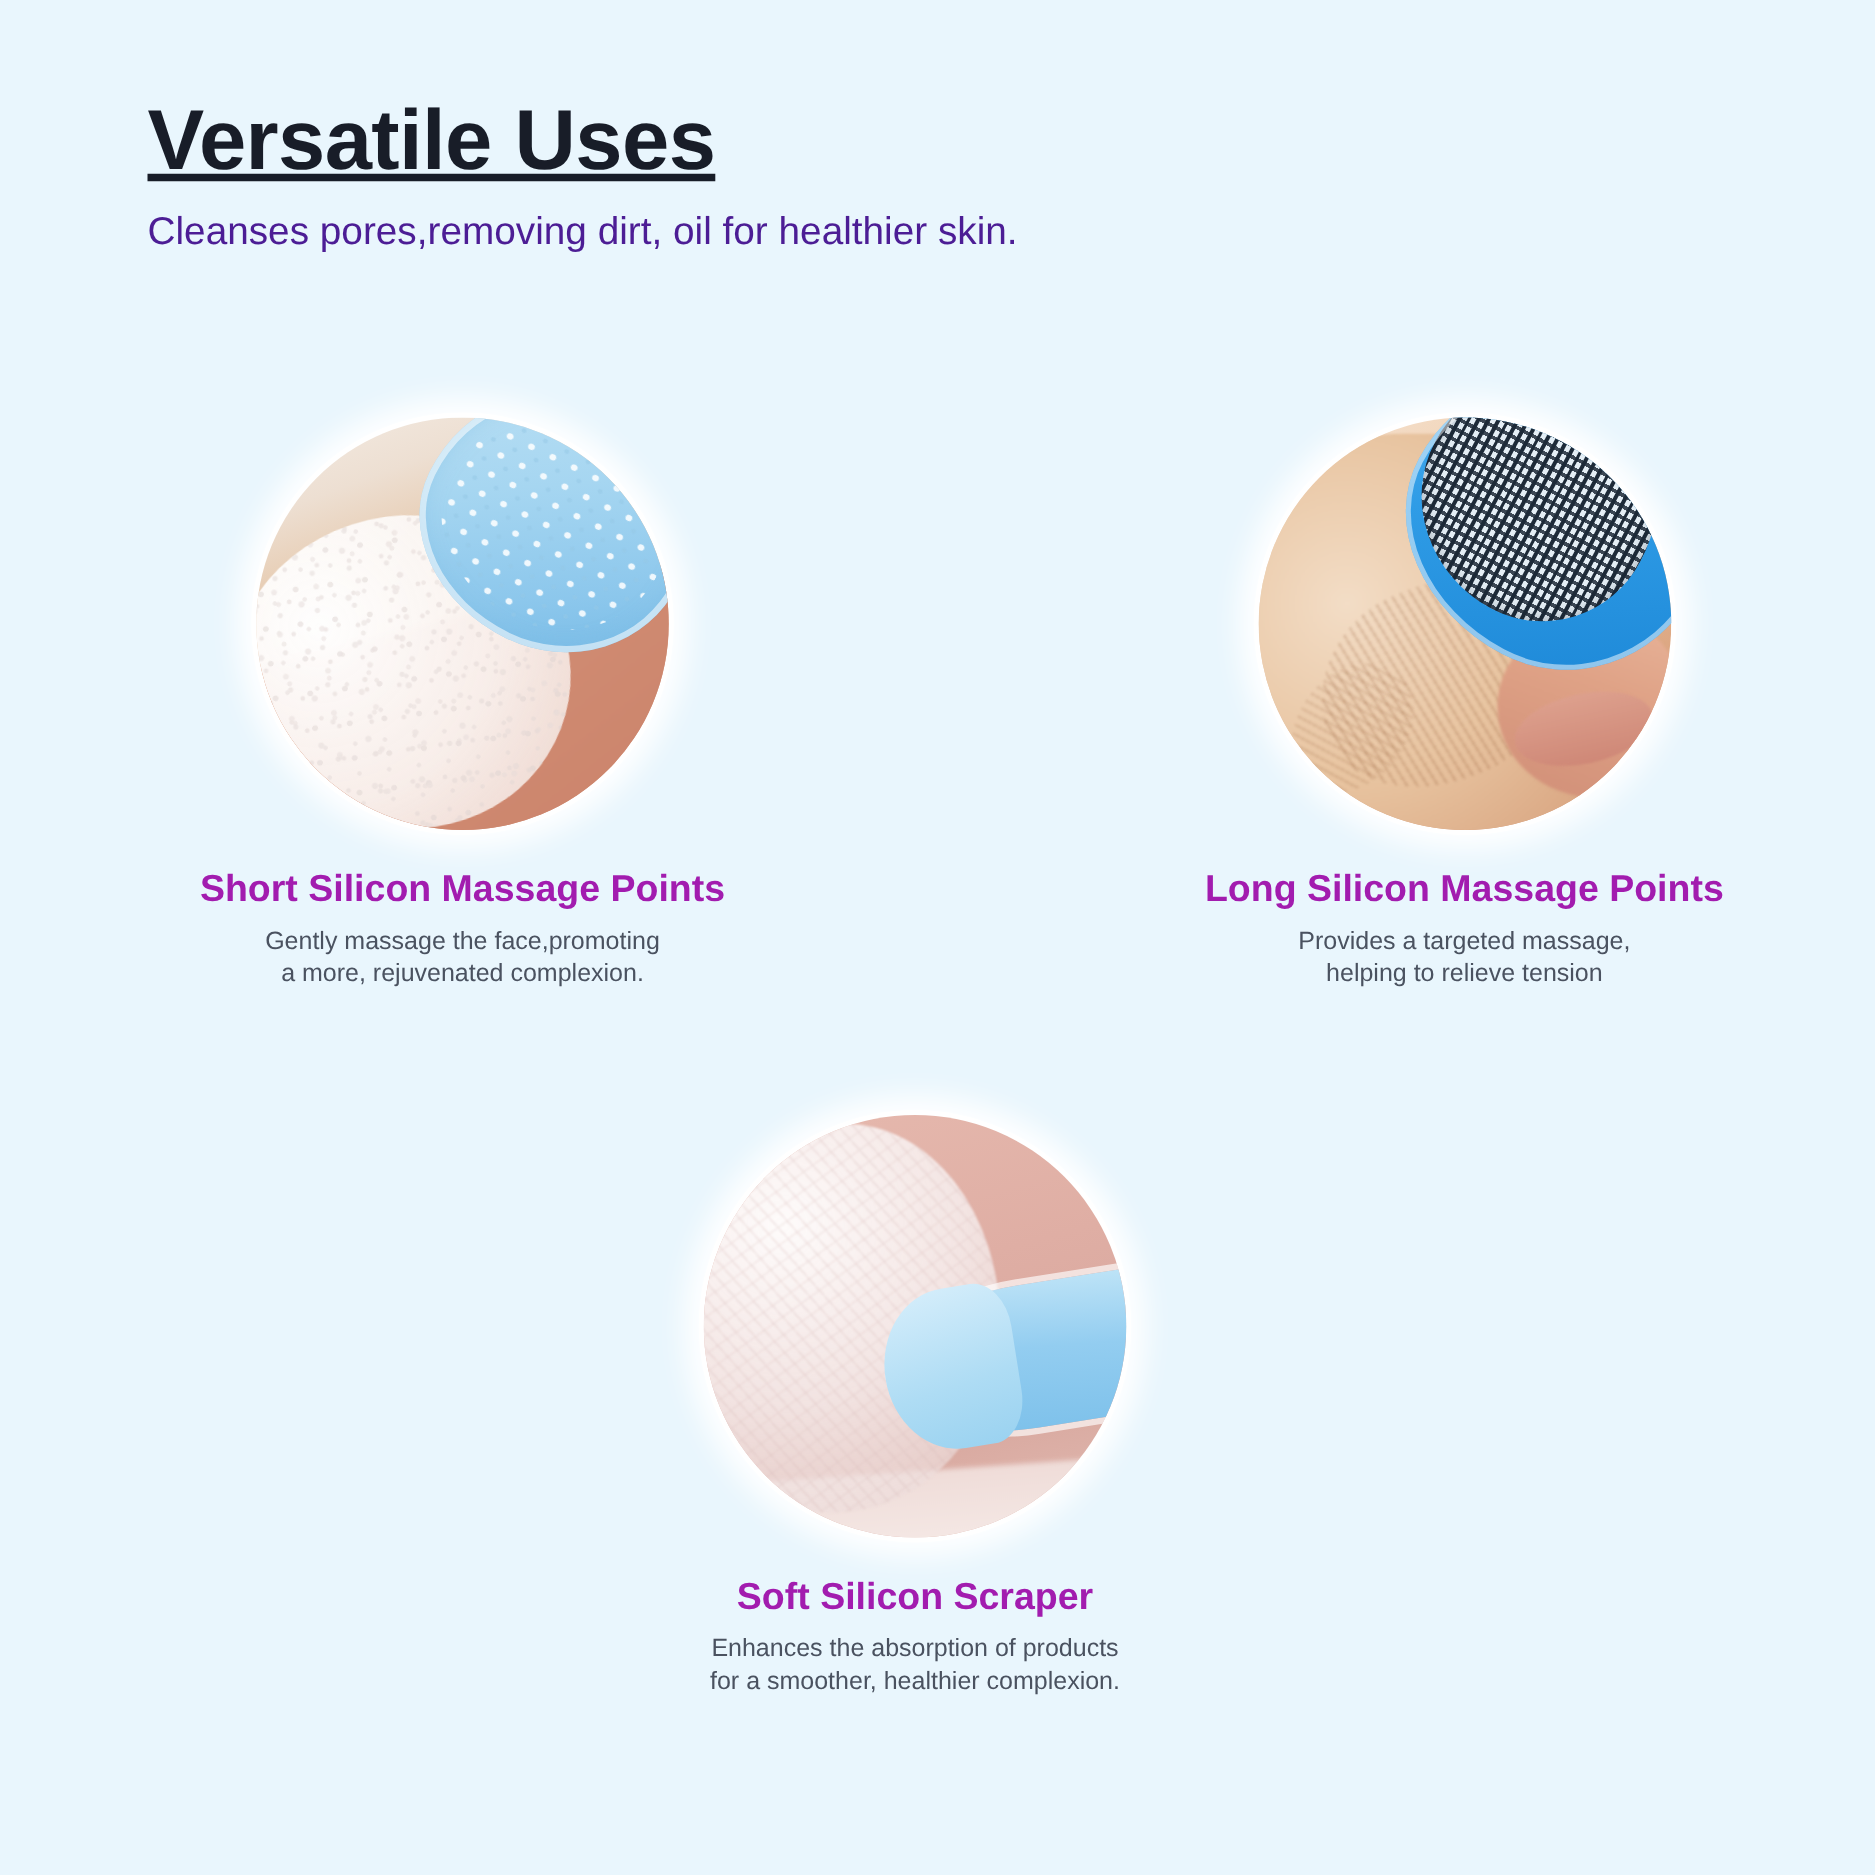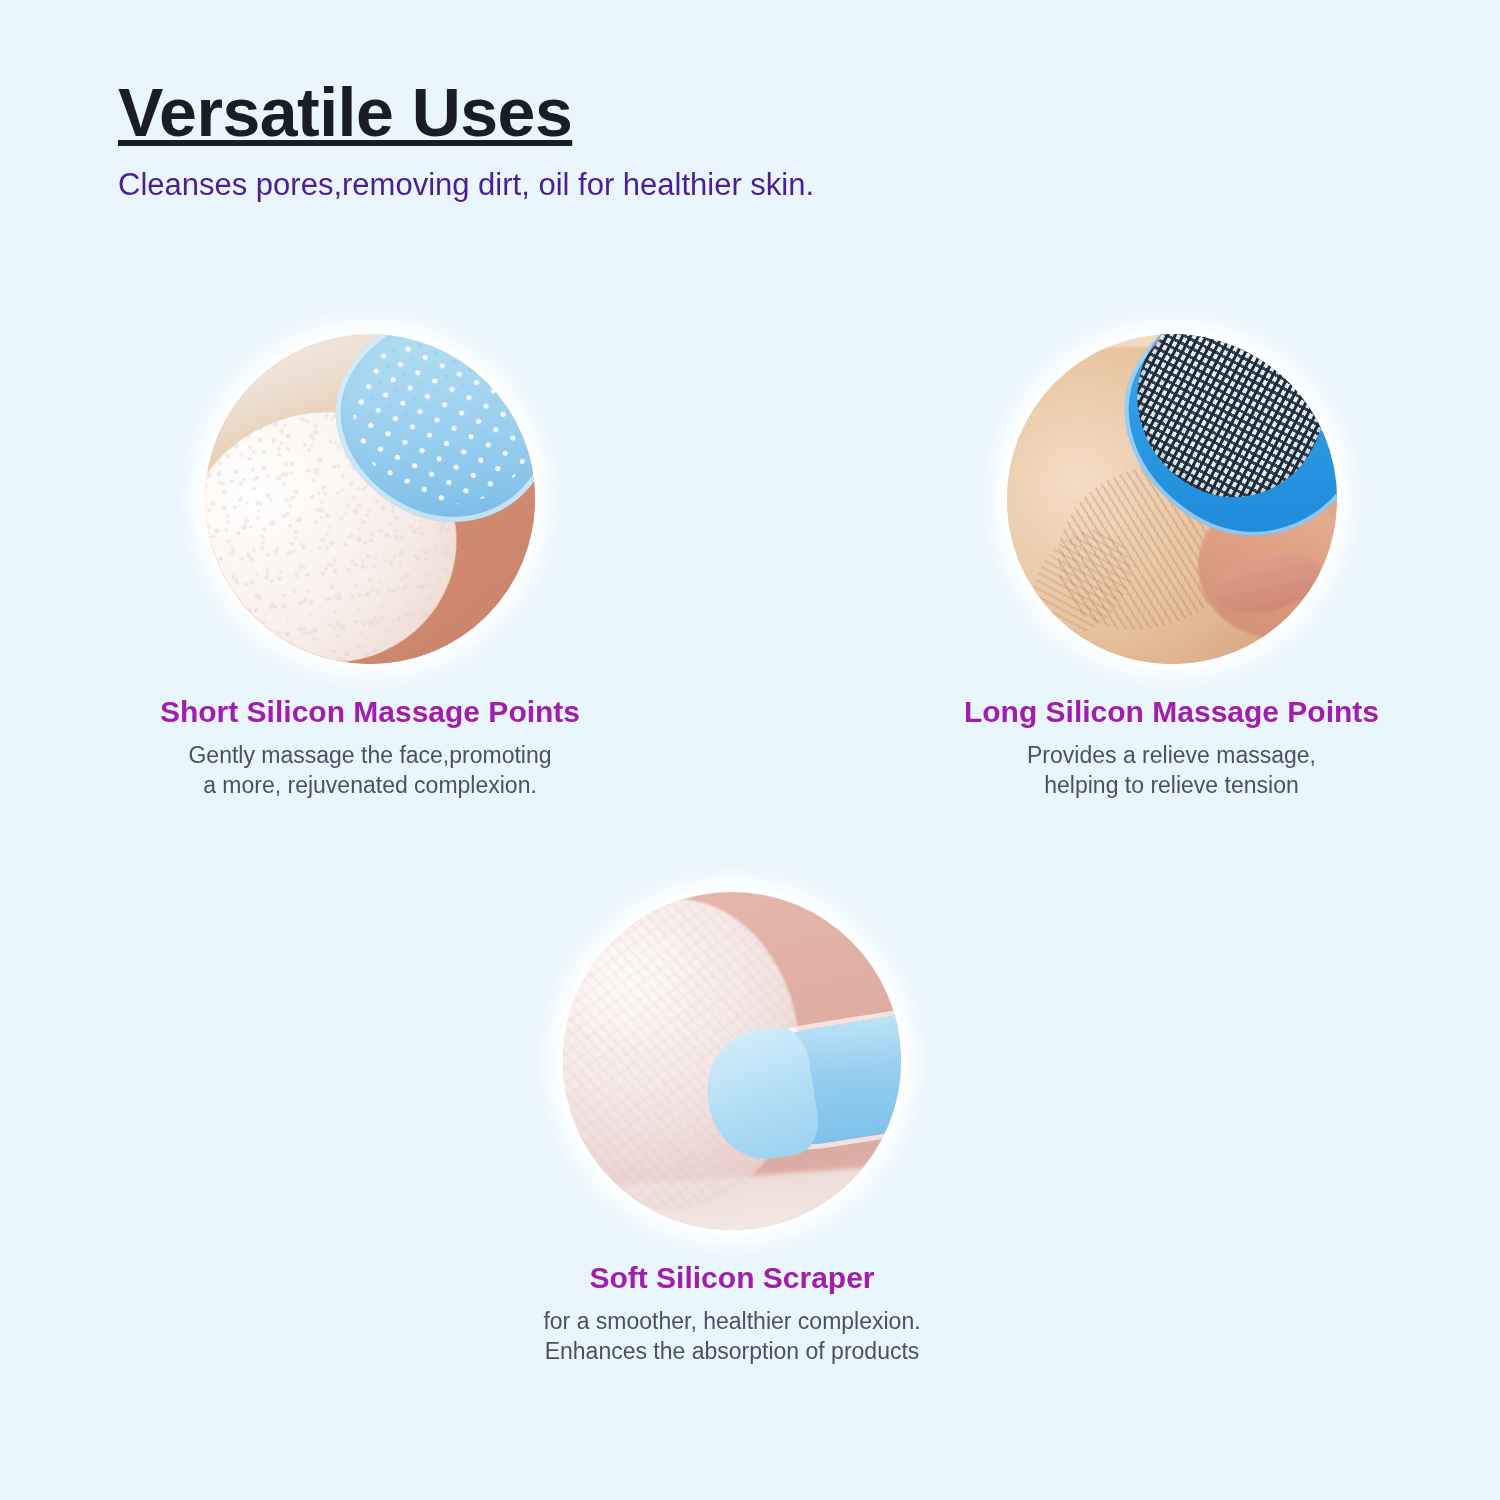--- a/index.html
+++ b/index.html
@@ -236,21 +236,21 @@
   .feature-title {
     font-size: 30px;
     font-weight: bold;
     color: #a21caf;
     margin: 0;
     padding-top: 26px;
     line-height: 1.2;
     white-space: nowrap;
   }
   .feature-desc {
-    font-size: 23px;
+    font-size: 20px;
     color: #4a5260;
     margin: 0;
     padding-top: 10px;
     line-height: 1.32;
   }
   .feature-desc span { display: block; white-space: nowrap; }
 </style>
 </head>
 <body>
 
@@ -290,36 +290,36 @@
       <div class="sc2-nose"></div>
       <div class="sc2-lip"></div>
       <div class="sc2-brush">
         <div class="sc2-bristles"></div>
         <div class="sc2-brush-rim"></div>
       </div>
     </div>
   </div>
   <p class="feature-title">Long Silicon Massage Points</p>
   <p class="feature-desc">
-    <span>Provides a relieve massage,</span>
+    <span>Provides a targeted massage,</span>
     <span>helping to relieve tension</span>
   </p>
 </div>
 
 <div class="feature feature-3">
   <div class="photo-wrap photo-3">
     <div class="photo">
       <div class="sc3-bg"></div>
       <div class="sc3-lowerband"></div>
       <div class="sc3-gel">
         <div class="sc3-gel-tex"></div>
       </div>
       <div class="sc3-scraper">
         <div class="sc3-scraper-tip"></div>
       </div>
     </div>
   </div>
   <p class="feature-title">Soft Silicon Scraper</p>
   <p class="feature-desc">
+    <span>Enhances the absorption of products</span>
     <span>for a smoother, healthier complexion.</span>
-    <span>Enhances the absorption of products</span>
   </p>
 </div>
 
 </body></html>

